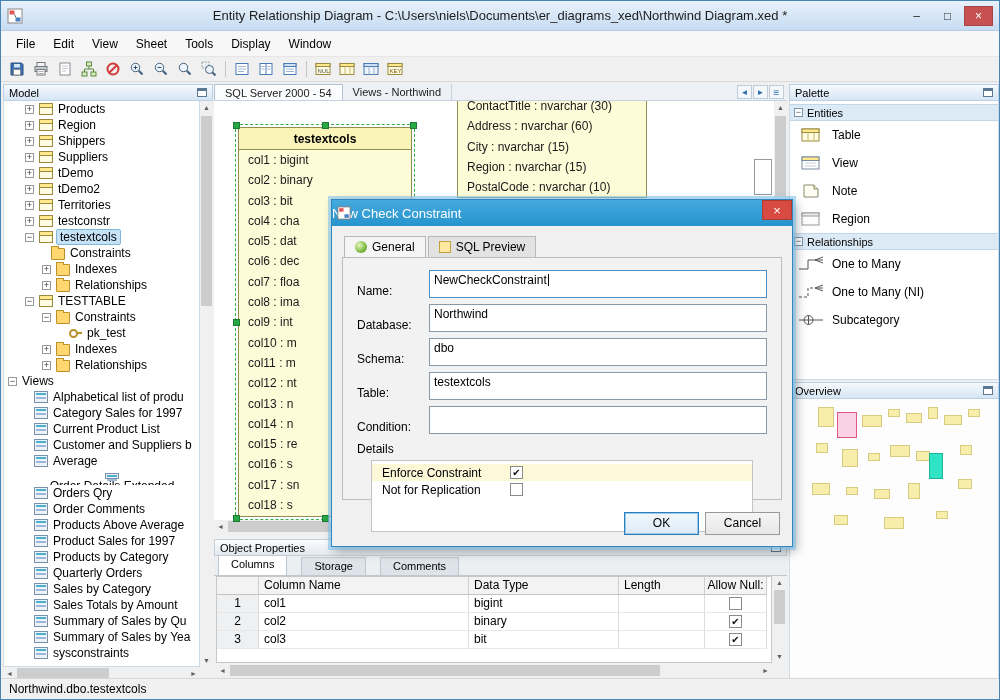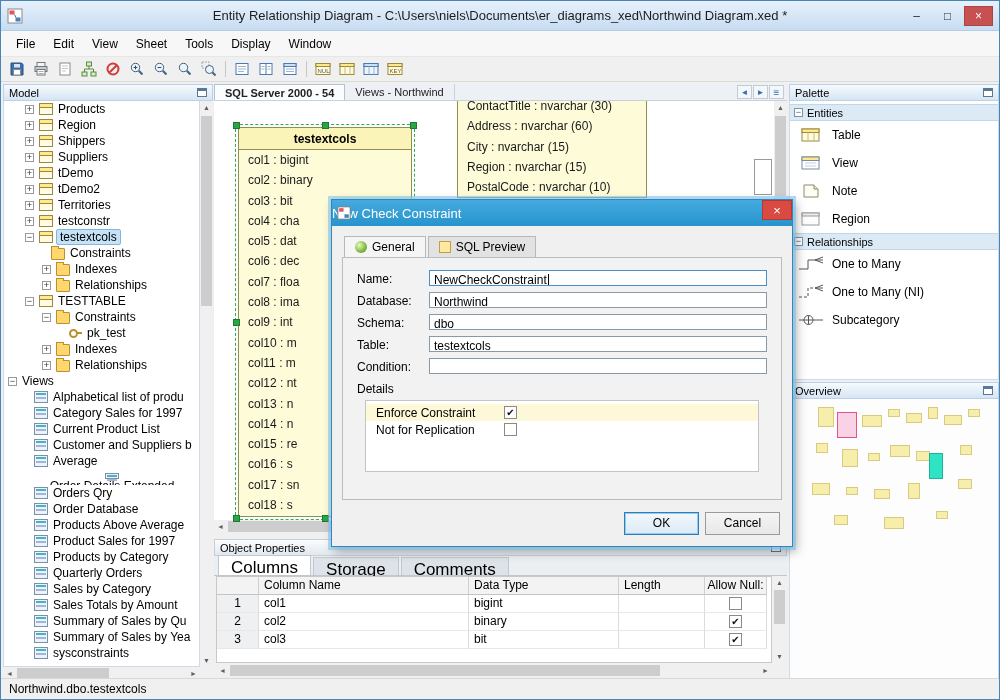--- a/index.html
+++ b/index.html
@@ -52,39 +52,39 @@
 .sb .arrow{position:absolute;color:#5f5f5f;font-size:7px;text-align:center}
 .sb.v .arrow{left:0;right:0;height:13px;line-height:13px}
 .sb.h .arrow{top:0;bottom:0;width:13px;line-height:13px}
 .thumb{position:absolute;background:#cdcdcd}
 .sb.v .thumb{left:1px;right:1px}
 .sb.h .thumb{top:1px;bottom:1px}
 
 
 .sheet-tabbar{position:absolute;left:213px;top:83px;width:573px;height:17px;background:#edf1f5;border-bottom:1px solid #c8d2dc;display:flex;align-items:stretch}
 .sheet-tab{padding:1px 10px;font-size:11px;display:flex;align-items:center;border-right:1px solid #c8d2dc;color:#222}
-.sheet-tab.active{background:#fbfcfe;font-weight:bold;border:1px solid #b2c2d2;border-bottom:none}
+.sheet-tab.active{background:#fbfcfe;font-weight:normal;border:1px solid #b2c2d2;border-bottom:none}
 .tab-nav{margin-left:auto;display:flex;align-items:center;gap:1px;padding-right:3px}
 .nav-btn{width:15px;height:14px;text-align:center;line-height:14px;font-size:8px;color:#2f6eb2;border:1px solid #c0ccd8;background:#f4f7fa}
 .canvas{position:absolute;left:213px;top:100px;width:573px;height:432px;background:#fff;overflow:hidden}
 
 
 .entity-wrap{position:absolute;left:24px;top:26px;width:174px;height:390px}
 .entity{position:absolute;inset:0;background:#fdfbd8;border:1px solid #8f8f55;outline:1.5px dashed #2fae4a;outline-offset:2px}
 .entity-header{height:22px;line-height:22px;text-align:center;font-weight:bold;background:#fbf4b8;border-bottom:1px solid #8f8f55}
 .ecol{height:20.3px;line-height:20.3px;padding-left:9px;white-space:nowrap;overflow:hidden;color:#1a1a1a}
 .handle{position:absolute;width:7px;height:7px;background:#28a745;border:1px solid #1b7a33;z-index:3}
 .entity2{position:absolute;left:243px;top:-6px;width:190px;background:#fdfbd8;border:1px solid #8f8f55}
 .entity-frag{position:absolute;left:540px;top:58px;width:18px;height:36px;background:#fff;border:1px solid #9a9a9a}
 
 
 .objprops{position:absolute;left:213px;top:538px;width:573px;height:140px;background:#f0f0f0}
 .objprops .panel-header{background:linear-gradient(#fbfcfd,#e2e8ee);border-color:#c6ced6}
 .otabs{position:absolute;left:0;top:17px;right:0;height:20px;background:#eceff2;border-bottom:1px solid #bfc7cf;display:flex;align-items:flex-end;padding-left:4px}
-.otab{padding:2px 12px;font-size:17px;border:1px solid #bfc7cf;border-bottom:none;background:#dde3e9;margin-right:2px;height:18px}
+.otab{padding:2px 12px;font-size:11px;border:1px solid #bfc7cf;border-bottom:none;background:#dde3e9;margin-right:14px;height:18px}
 .otab.active{background:#fff;height:20px}
 .grid{position:absolute;left:2px;top:37px;right:15px;bottom:16px;background:#fff;border:1px solid #c8c8c8;overflow:hidden}
 .ghead,.grow{display:flex;height:18px}
 .gcell{border-right:1px solid #dcdcdc;border-bottom:1px solid #e8e8e8;padding:0 5px;line-height:17px;overflow:hidden;white-space:nowrap}
 .ghead .gcell{background:#f3f3f3;border-right:1px solid #cfcfcf;border-bottom:1px solid #c4c4c4}
 .gnum{width:42px;min-width:42px;background:#eef0f2;text-align:center}
 .c0{width:210px;min-width:210px}.c1{width:150px;min-width:150px}.c2{width:86px;min-width:86px}
 .c3{width:62px;min-width:62px;display:flex;align-items:center;justify-content:center}
 .checkbox{width:13px;height:13px;min-width:13px;border:1px solid #8a8a8a;background:#fff;font-size:10px;line-height:11px;text-align:center;color:#111;display:inline-block}
 
@@ -112,25 +112,25 @@
 .dlg-close{position:absolute;right:0;top:0;width:30px;height:20px;background:#d94a43;color:#fff;text-align:center;line-height:19px;font-size:13px;border:1px solid #b03a34;z-index:2}
 .dlg-tabs{position:absolute;left:12px;top:36px;display:flex}
 .dtab{display:flex;align-items:center;gap:5px;padding:3px 10px;border:1px solid #b8b8b8;border-bottom:none;background:#e2e2e2;margin-right:2px}
 .dtab.active{background:#f5f5f5}
 .dtab-icon{width:12px;height:12px;display:inline-block}
 .general-icon{border-radius:50%;background:radial-gradient(circle at 35% 35%,#e8f8c0,#7cb940 60%,#4f8a20)}
 .sql-icon{background:#ffe9a0;border:1px solid #c0a040}
 .dlg-page{position:absolute;left:10px;top:57px;right:10px;bottom:46px;border:1px solid #bcbcbc;background:#f2f2f2;padding-top:12px}
 .dlg-row{display:flex;align-items:flex-end;margin:0 14px 6px}
 .dlg-label{width:72px}
-.dlg-input{flex:1;height:16px;background:#fff;border:1px solid #8a99a8;padding:0 4px;line-height:18px;overflow:hidden;white-space:nowrap}
+.dlg-input{flex:1;height:28px;background:#fff;border:1px solid #8a99a8;padding:0 4px;line-height:18px;overflow:hidden;white-space:nowrap}
 .dlg-input.focused{border-color:#4a90c8}
 .caret{display:inline-block;width:1px;height:12px;background:#000;vertical-align:-2px;margin-left:1px}
 .dlg-details{margin:8px 14px 4px}
-.dlg-group{margin:0 22px;height:72px;background:#fff;border:1px solid #c4c4c4;padding:3px 0}
+.dlg-group{margin:0 28px;height:72px;background:#fff;border:1px solid #c4c4c4;padding:3px 0}
 .opt-row{display:flex;align-items:center;height:17px;padding:0 10px}
 .opt-row.hl{background:#fcf8d8}
 .opt-label{width:128px}
 .dlg-buttons{position:absolute;right:12px;bottom:11px;display:flex;gap:6px}
 .btn{width:75px;height:23px;text-align:center;line-height:21px;background:linear-gradient(#f5f5f5,#e7e7e7);border:1px solid #9a9a9a}
 .btn.primary{border:1px solid #2a7fc0;box-shadow:inset 0 0 0 1px #9cc9e8;background:linear-gradient(#f2f8fd,#dceaf6)}
 </style>
 </head>
 <body>
 
@@ -403,21 +403,21 @@
           <span class="tlabel">Order Details Extended</span>
         </div>
         <div class="tree-row" style="padding-left: 21px;">
           <span class="expander none"></span>
           <span class="ticon viewobj"></span>
           <span class="tlabel">Orders Qry</span>
         </div>
         <div class="tree-row" style="padding-left: 21px;">
           <span class="expander none"></span>
           <span class="ticon viewobj"></span>
-          <span class="tlabel">Order Database</span>
+          <span class="tlabel">Order Comments</span>
         </div>
         <div class="tree-row" style="padding-left: 21px;">
           <span class="expander none"></span>
           <span class="ticon viewobj"></span>
           <span class="tlabel">Products Above Average</span>
         </div>
         <div class="tree-row" style="padding-left: 21px;">
           <span class="expander none"></span>
           <span class="ticon viewobj"></span>
           <span class="tlabel">Product Sales for 1997</span>

